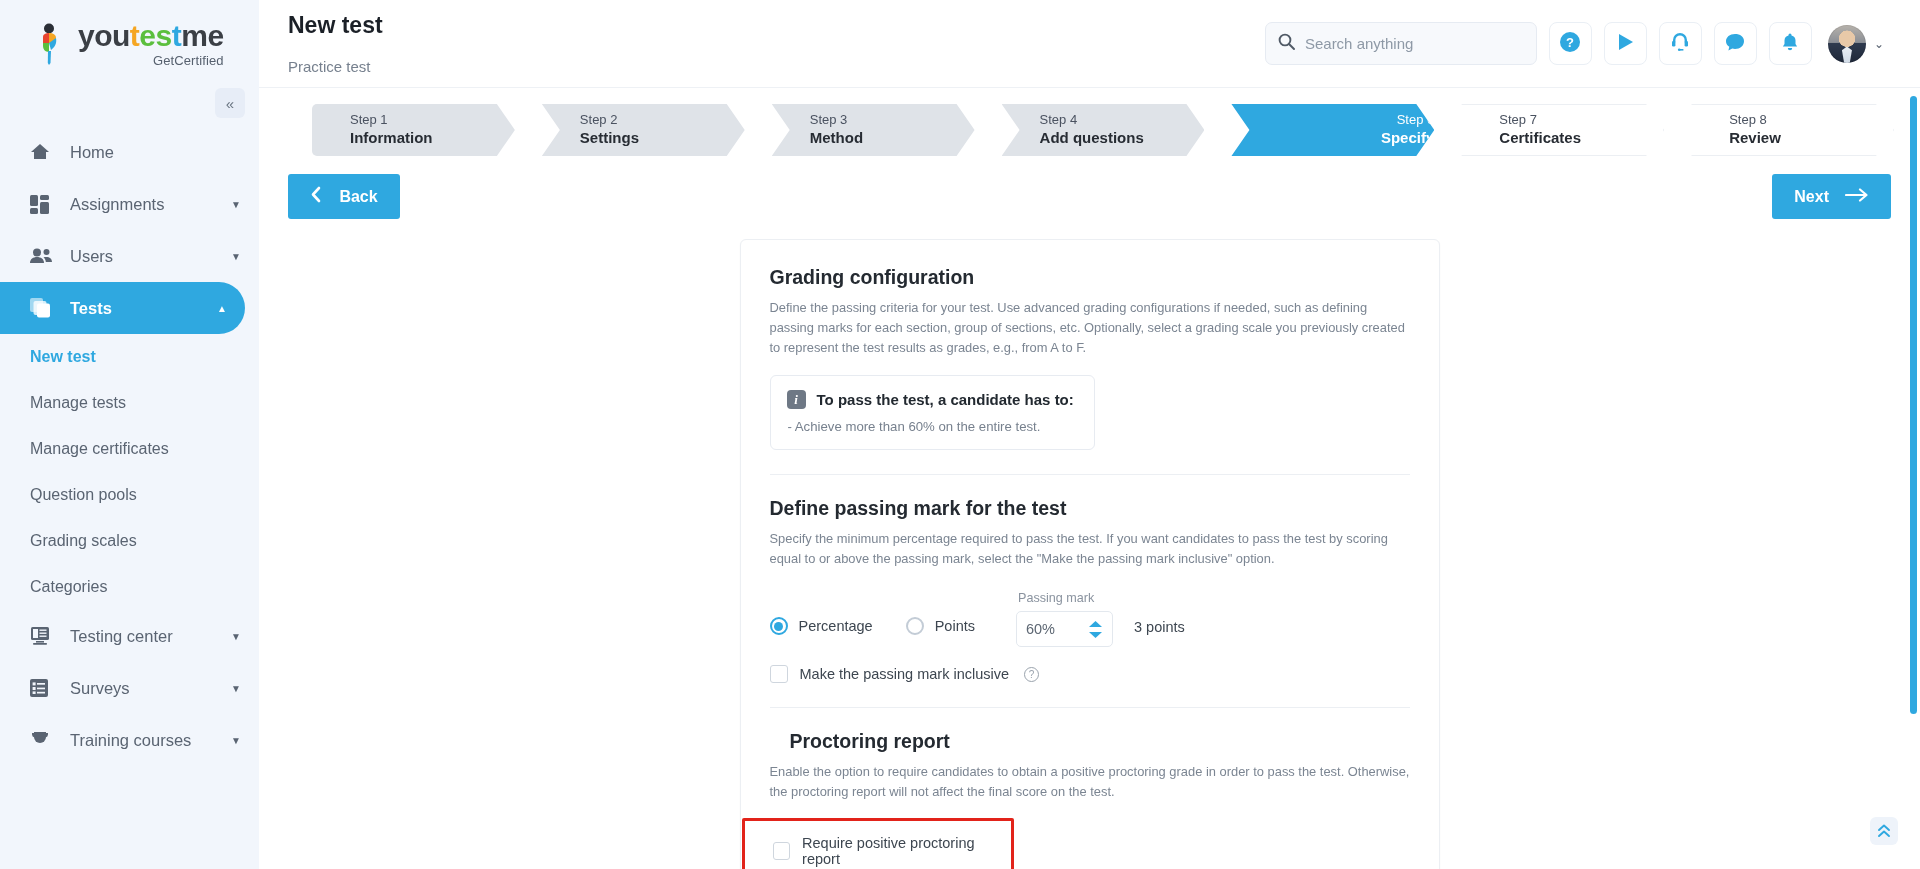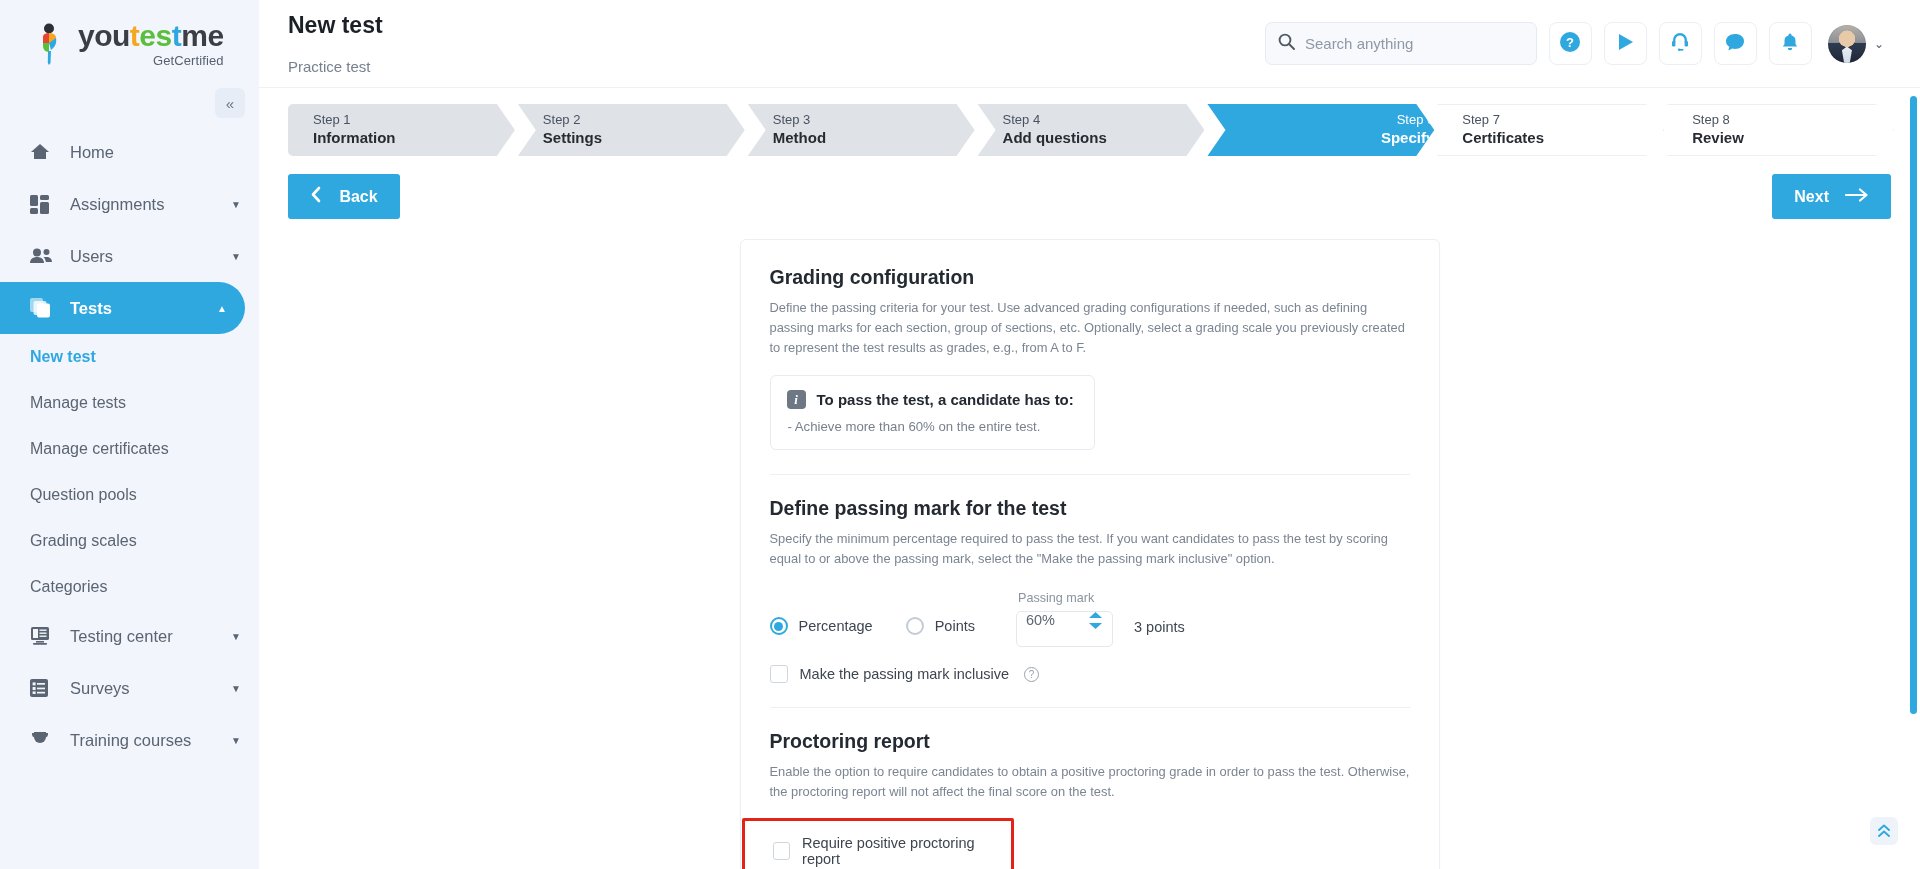--- a/index.html
+++ b/index.html
@@ -122,23 +122,24 @@
   
   .wizard {
     display: flex; align-items: stretch;
     padding: 16px 26px 0 29px; gap: 3px;
     height: 72px;
   }
   .step {
     position: relative; flex: 1 1 0;
     background: #dfe3e8;
     display: flex; flex-direction: column; justify-content: center;
-    padding-left: 25px;
+    padding-left: 38px;
     clip-path: polygon(0 0, calc(100% - 18px) 0, 100% 50%, calc(100% - 18px) 100%, 0 100%, 18px 50%);
     height: 52px;
+    margin-left: 24px;
   }
   .step:first-child {
     clip-path: polygon(0 0, calc(100% - 18px) 0, 100% 50%, calc(100% - 18px) 100%, 0 100%);
     border-radius: 5px 0 0 5px;
   }
   .step.light { background: #ffffff; box-shadow: inset 0 0 0 1px #eceff3; }
   .step.active { background: #2fa8e0; }
   .step-num { font-size: 13px; color: #4a5260; line-height: 1.25; }
   .step-name { font-size: 15px; font-weight: 700; color: #272c33; line-height: 1.3; }
   .step.active .step-num, .step.active .step-name { color: #ffffff; text-align: right; }
@@ -191,21 +192,21 @@
     border: 2px solid #c3ccd6; display: flex; align-items: center; justify-content: center;
   }
   .rd.on { border-color: #2fa8e0; }
   .rd.on::after { content:""; width: 9px; height: 9px; border-radius: 50%; background: #2fa8e0; }
   .radio-lbl { font-size: 14.5px; color: #3d4650; }
 
   .pm-group { display: flex; flex-direction: column; margin-left: 8px; }
   .pm-label { font-size: 12.6px; color: #8a939f; margin-bottom: 6px; padding-left: 2px; }
   .pm-input {
     width: 97px; height: 36px; border: 1px solid #e3e8ee; border-radius: 5px;
-    display: flex; align-items: flex-start; padding: 0 9px;
+    display: flex; align-items: center; padding: 0 9px;
   }
   .pm-input input {
     border: none; outline: none; width: 46px; font-size: 14.5px; color: #5d6773;
     font-family: "Liberation Sans", sans-serif; background: transparent;
   }
   .spinner { margin-left: auto; display: flex; flex-direction: column; gap: 3px; color: #2fa8e0; cursor: pointer; }
   .pts { font-size: 14.5px; color: #3d4650; margin-left: 21px; padding-bottom: 12px; }
 
   .check-row { display: flex; align-items: center; gap: 12px; margin-top: 18px; cursor: pointer; }
   .cb { width: 18px; height: 18px; border: 1.6px solid #cfd6de; border-radius: 3px; background:#fff; }
@@ -546,21 +547,21 @@
       </div>
 
       <div class="check-row">
         <span class="cb"></span>
         <span class="check-lbl">Make the passing mark inclusive</span>
         <span class="qmark">?</span>
       </div>
 
       <div class="divider"></div>
 
-      <h3 class="sec-title" style="margin-top:22px;">Proctoring report</h3>
+      <h3 class="sec-title" style="margin-top:22px;margin-left:20px;">Proctoring report</h3>
       <p class="sec-desc">Enable the option to require candidates to obtain a positive proctoring grade in order to pass the test. Otherwise, the proctoring report will not affect the final score on the test.</p>
 
       <div class="highlight-box">
         <div class="check-row">
           <span class="cb"></span>
           <span class="check-lbl">Require positive proctoring report</span>
         </div>
       </div>
 
     </section>

